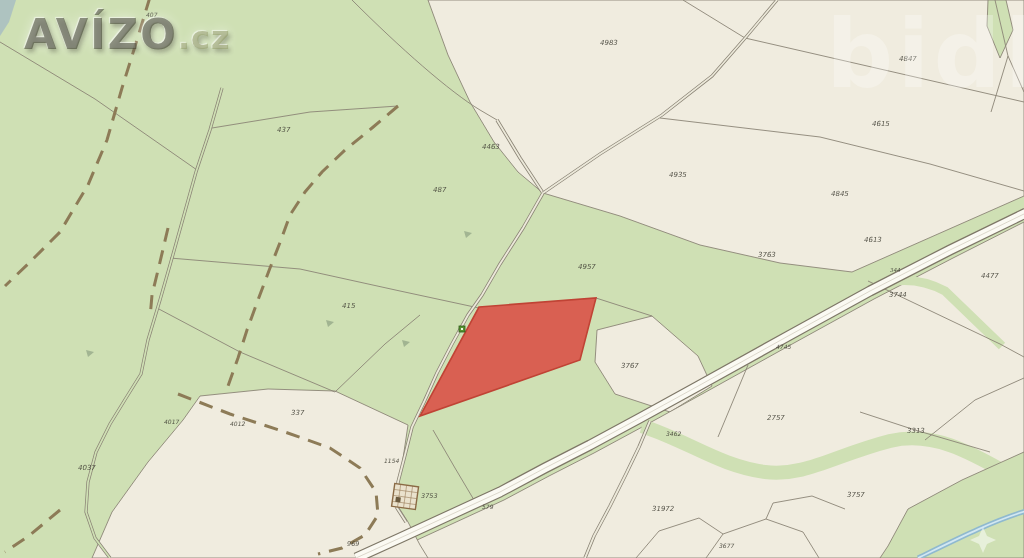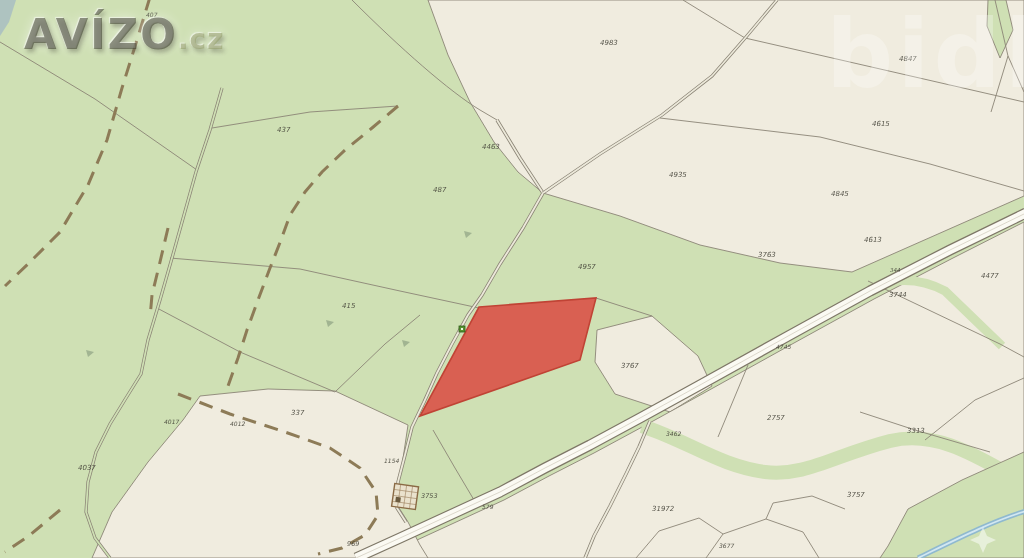--- a/index.html
+++ b/index.html
@@ -5,21 +5,21 @@
   html,body{margin:0;padding:0;width:1024px;height:558px;overflow:hidden;background:#cfe0b4;
             font-family:"DejaVu Sans",sans-serif;}
   .map-canvas{position:relative;width:1024px;height:558px;overflow:hidden;}
   .map-svg{position:absolute;left:0;top:0;filter:blur(.45px);}
   .map-svg text{fill:var(--label);font-family:"DejaVu Sans",sans-serif;font-style:italic;opacity:.88;}
   .wm-avizo{position:absolute;left:24px;top:10px;font-weight:bold;font-size:42px;letter-spacing:2px;
             color:rgba(60,62,46,.55);
             text-shadow:-1px -1px 1px rgba(255,255,255,.55), 2px 3px 4px rgba(45,45,28,.32),
                         0 0 12px rgba(255,255,255,.55);
             white-space:nowrap;}
-  .wm-avizo .cz{font-size:28px;letter-spacing:1px;color:rgba(148,158,106,.60);}
+  .wm-avizo .cz{font-size:32px;letter-spacing:1px;color:rgba(148,158,106,.60);}
   .wm-bidli{position:absolute;left:826px;top:0px;font-weight:bold;font-size:94px;letter-spacing:4px;
             color:rgba(255,255,255,.28);white-space:nowrap;}
 </style>
 </head>
 <body>
 
 <div class="map-canvas">
   <svg class="map-svg" width="1024" height="558" viewBox="0 0 1024 558" xmlns="http://www.w3.org/2000/svg">
 
     <rect x="0" y="0" width="1024" height="558" fill="var(--green)"></rect>

